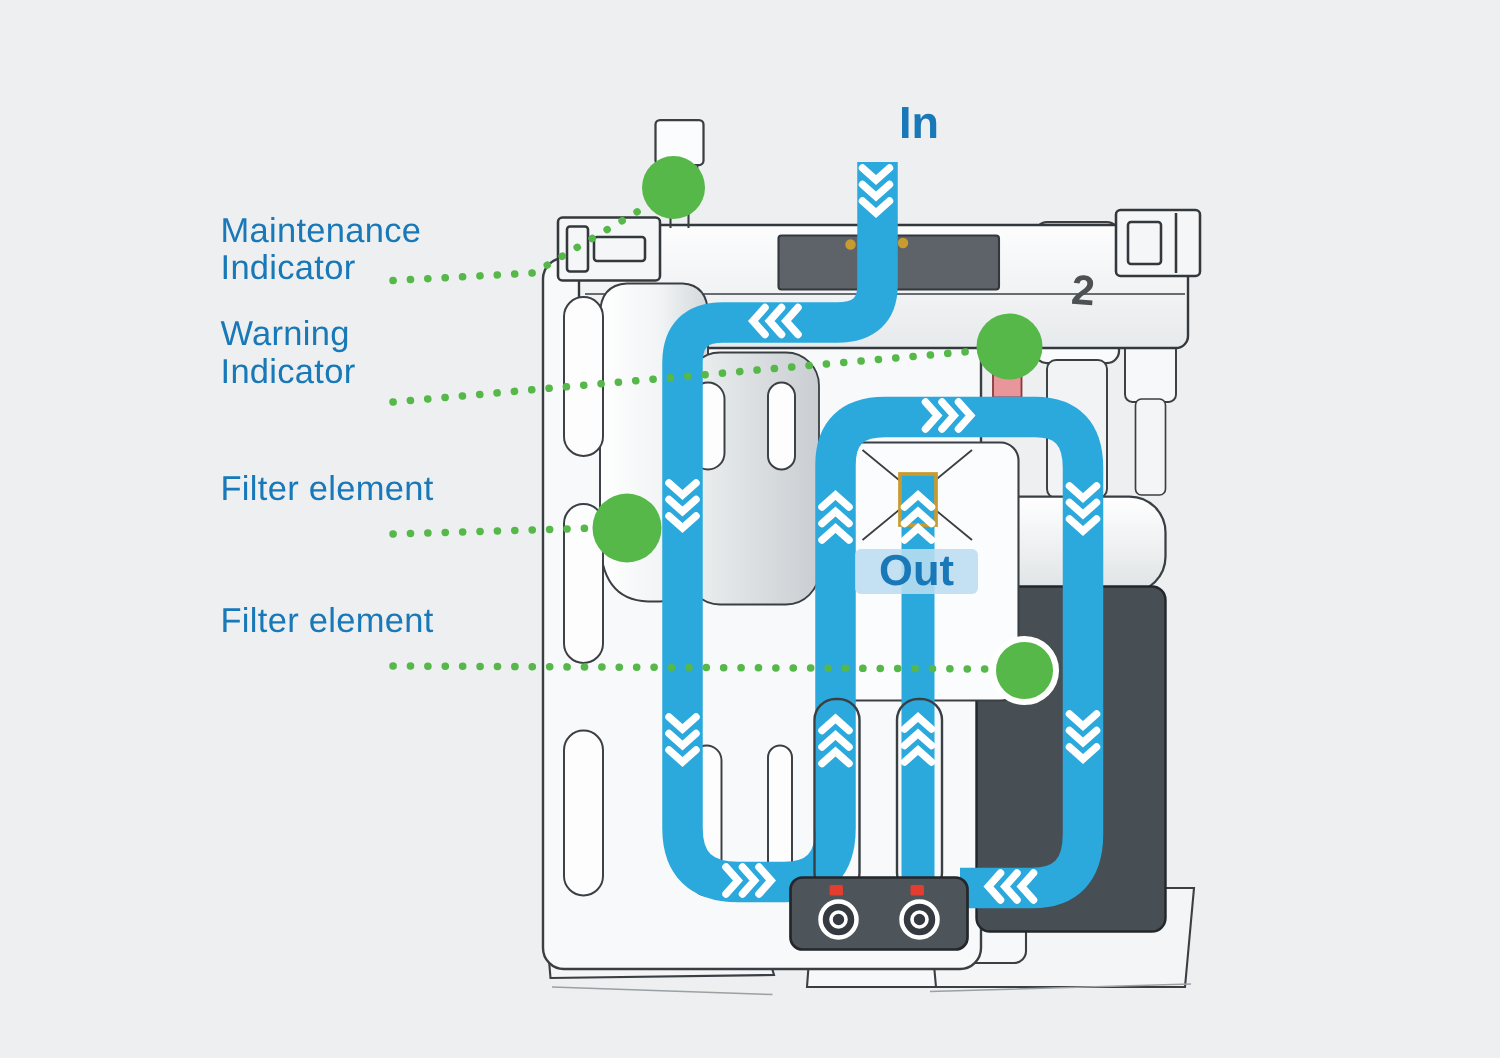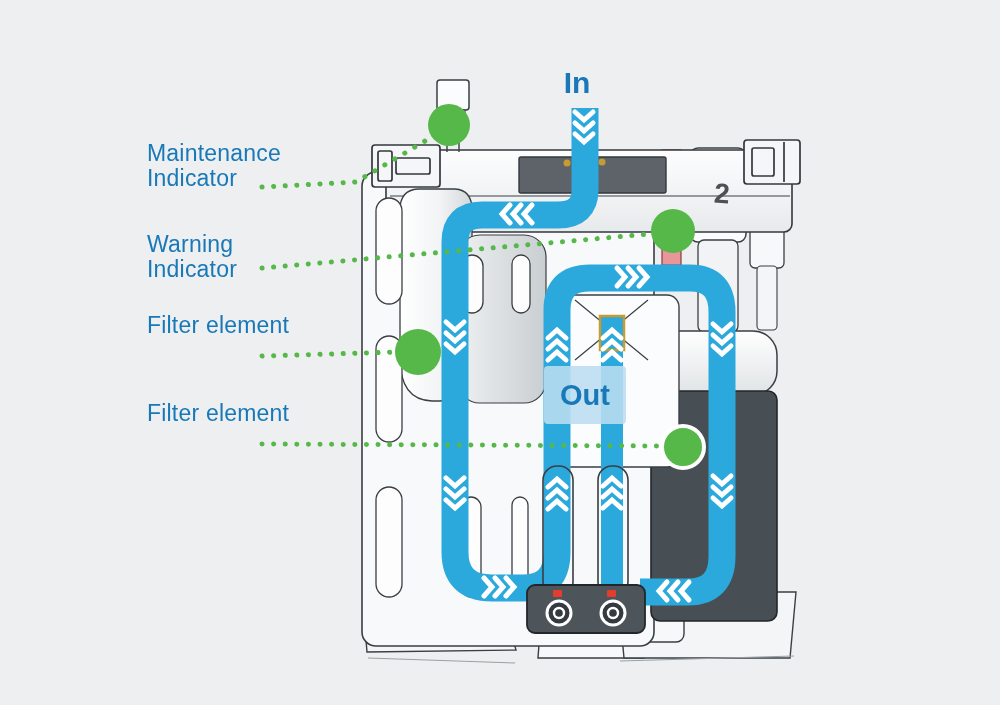--- a/index.html
+++ b/index.html
@@ -10,21 +10,21 @@
   }
   #art{position:absolute;left:0;top:0;}
   .callout{
     position:absolute;color:#1878b8;font-weight:normal;
     font-size:23px;line-height:25px;letter-spacing:.2px;
   }
   .flow-label{
     position:absolute;color:#1878b8;font-weight:bold;font-size:30px;
   }
   .out-pill{
-    position:absolute;left:544px;top:366px;width:82px;height:58px;
+    position:absolute;left:570px;top:366px;width:82px;height:30px;
     background:rgba(187,221,240,.88);border-radius:4px;
     display:flex;align-items:center;justify-content:center;
     color:#1878b8;font-weight:bold;font-size:29px;
   }
   .num2{
     position:absolute;left:704px;top:178px;width:36px;text-align:center;
     color:#4d5154;font-weight:bold;font-size:28px;transform:rotate(4deg);
   }
 </style>
 </head>
@@ -182,32 +182,32 @@
   <circle cx="449" cy="125" r="21" fill="#55b848"></circle>
   <circle cx="673" cy="231" r="22" fill="#55b848"></circle>
   <circle cx="418" cy="352" r="23" fill="#55b848"></circle>
   <circle cx="683" cy="447" r="21" fill="#55b848" stroke="#ffffff" stroke-width="4"></circle>
 </svg>
 
 <div class="callout" style="left:147px;top:141px;">
   <div>Maintenance</div>
   <div>Indicator</div>
 </div>
-<div class="callout" style="left:147px;top:232px;">
+<div class="callout" style="left:147px;top:210px;">
   <div>Warning</div>
   <div>Indicator</div>
 </div>
 <div class="callout" style="left:147px;top:313px;">
   <div>Filter element</div>
 </div>
 <div class="callout" style="left:147px;top:401px;">
   <div>Filter element</div>
 </div>
 
-<div class="flow-label" style="left:552px;top:66px;width:50px;text-align:center;">In</div>
+<div class="flow-label" style="left:576px;top:66px;width:50px;text-align:right;">In</div>
 
 <div class="out-pill">
   <span>Out</span>
 </div>
 
 <div class="num2">2</div>
 
 </div>
 
 </body></html>

